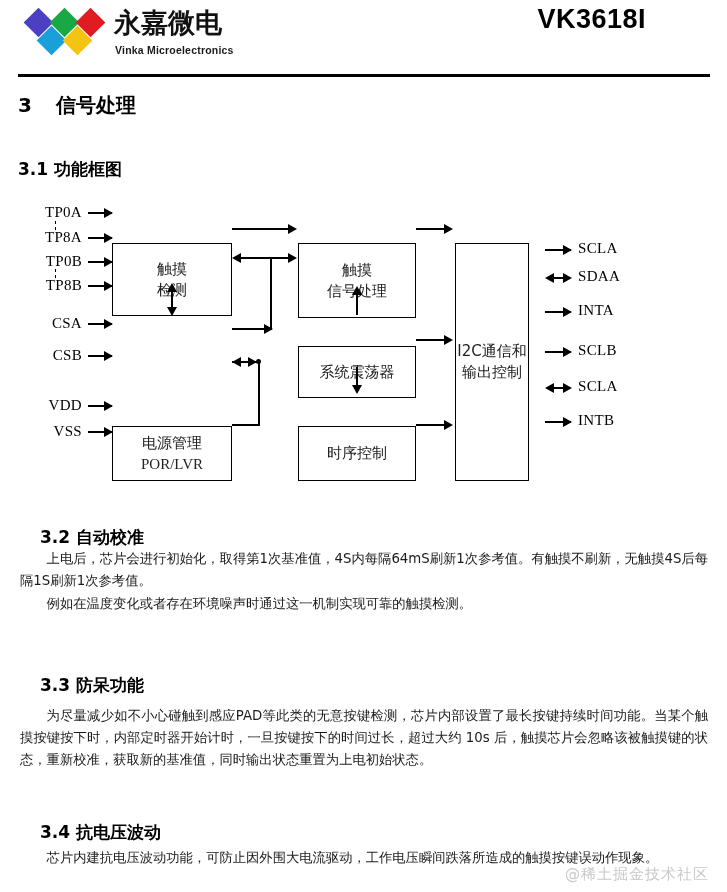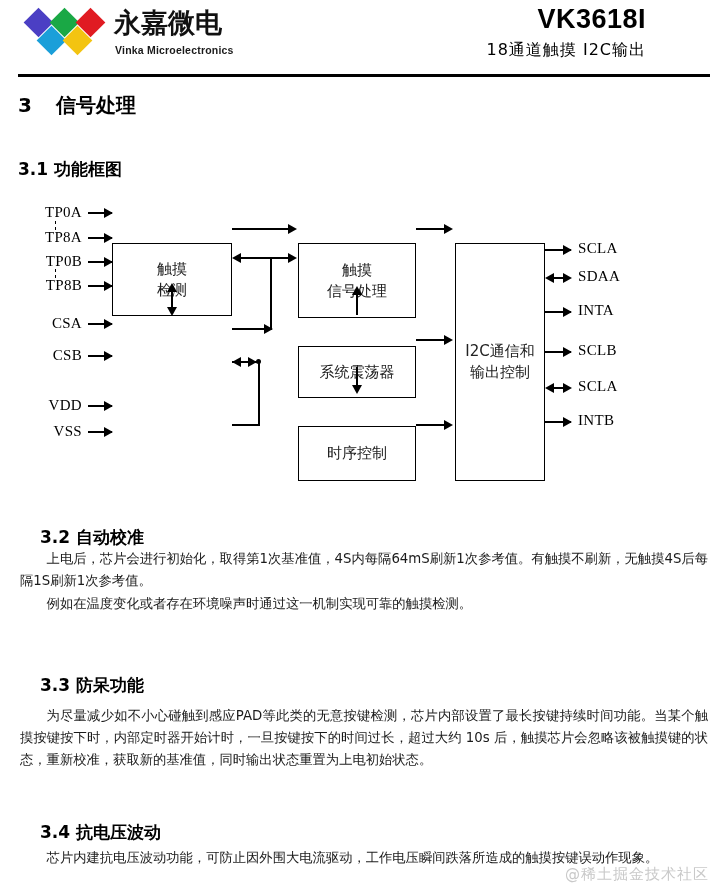--- a/index.html
+++ b/index.html
@@ -182,21 +182,20 @@
       <div class="dia" style="left:28px; top:4px;  background:#1aa845;"></div>
       <div class="dia" style="left:54px; top:4px;  background:#e01b22;"></div>
       <div class="dia" style="left:15px; top:22px; background:#1a9fd9;"></div>
       <div class="dia" style="left:41px; top:22px; background:#f3c411;"></div>
     </div>
     <div id="logo-text-cn">永嘉微电</div>
     <div id="logo-text-en">Vinka Microelectronics</div>
   </div>
 
   <div id="header-title">VK3618I</div>
-  <div id="header-subtitle">18通道触摸  I2C输出</div>
   <div id="header-rule"></div>
 </div>
 
 <h1 class="h1" style="left:18px; top:92px; margin:0;">
   <span class="num">3</span><span>信号处理</span>
 </h1>
 
 <h2 class="h2" style="left:18px; top:140px; margin:0;">
   <span class="num">3.1</span><span>功能框图</span>
 </h2>
@@ -233,20 +232,24 @@
   <div class="arrow-r" style="left:104px; top:206px;"></div>
   <div class="hline" style="left:88px; top:236px; width:24px;"></div>
   <div class="arrow-r" style="left:104px; top:232px;"></div>
 
   <div class="blk" style="left:112px; top:17px; width:120px; height:73px;">
     <div>触摸</div>
     <div>检测</div>
   </div>
 
 
+  <div class="blk" style="left:112px; top:200px; width:120px; height:55px;">
+    <div>电源管理</div>
+    <div class="l2">POR/LVR</div>
+  </div>
 
   <div class="vline" style="left:171px; top:93px; height:23px;"></div>
   <div class="arrow-u" style="left:167px; top:88px;"></div>
   <div class="arrow-d" style="left:167px; top:112px;"></div>
 
   <div class="blk" style="left:298px; top:17px; width:118px; height:75px;">
     <div>触摸</div>
     <div>信号处理</div>
   </div>
 
@@ -257,21 +260,21 @@
   <div class="blk" style="left:298px; top:200px; width:118px; height:55px;">
     <div>时序控制</div>
   </div>
 
   <div class="vline" style="left:356px; top:97px; height:23px;"></div>
   <div class="arrow-u" style="left:352px; top:91px;"></div>
 
   <div class="vline" style="left:356px; top:172px; height:23px;"></div>
   <div class="arrow-d" style="left:352px; top:190px;"></div>
 
-  <div class="blk" style="left:455px; top:17px; width:90px; height:238px;">
+  <div class="blk" style="left:455px; top:17px; width:74px; height:238px;">
     <div>I2C通信和</div>
     <div>输出控制</div>
   </div>
 
   <div class="hline" style="left:232px; top:33px; width:58px;"></div>
   <div class="arrow-r" style="left:288px; top:29px;"></div>
 
   <div class="hline" style="left:240px; top:62px; width:48px;"></div>
   <div class="vline" style="left:286px; top:62px; height:0px;"></div>
   <div class="arrow-l" style="left:232px; top:58px;"></div>

